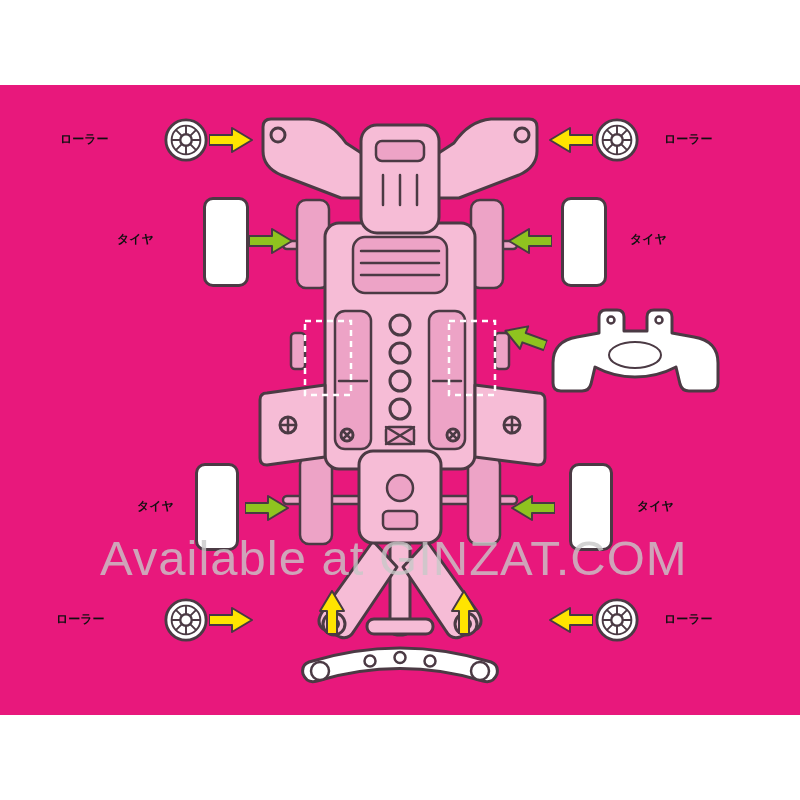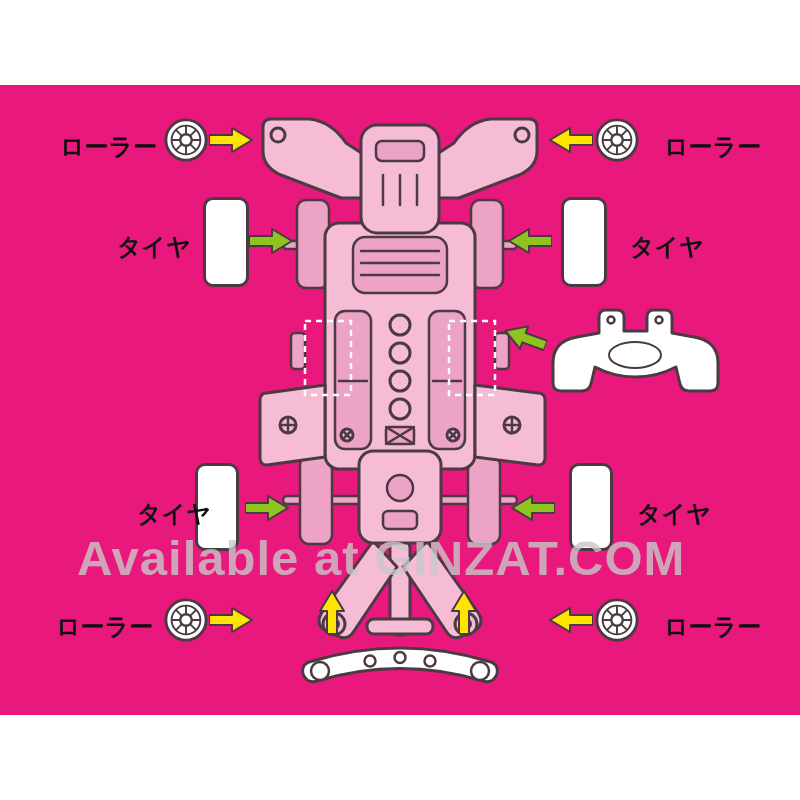--- a/index.html
+++ b/index.html
@@ -12,35 +12,35 @@
     --chassis-line:#4b3a44;
     --part-fill:#ffffff;
     --label-color:#101010;
     --watermark-color:rgba(200,200,200,0.8);
   }
   *{box-sizing:border-box}
   body{margin:0;background:#fff}
   .canvas{position:relative;width:800px;height:800px;background:#fff;overflow:hidden;
           font-family:"Liberation Sans","DejaVu Sans",sans-serif}
   .panel{position:absolute;left:0;top:85px;width:800px;height:630px;background:var(--panel-pink)}
-  .jp-label{position:absolute;font-size:24px;font-weight:700;color:var(--label-color);
+  .jp-label{position:absolute;font-size:12px;font-weight:700;color:var(--label-color);
             white-space:nowrap;z-index:6}
   .tire{position:absolute;background:var(--part-fill);border:3px solid var(--chassis-line);
         border-radius:10px;z-index:4}
   .arrow{position:absolute;width:44px;height:28px;z-index:7}
   .arrow polygon{stroke-width:2;stroke-linejoin:round}
   .arrow-y polygon{fill:var(--arrow-yellow);stroke:var(--arrow-outline)}
   .arrow-g polygon{fill:var(--arrow-green);stroke:var(--arrow-outline)}
   .flip{transform:scaleX(-1)}
   .up{transform:rotate(-90deg)}
   .ang{transform:rotate(200deg)}
   .roller{position:absolute;width:46px;height:46px;z-index:5}
   .part-svg{position:absolute;z-index:3}
   .chassis-svg{position:absolute;left:255px;top:105px;width:295px;height:545px;z-index:2}
-  .watermark{position:absolute;left:77px;top:530px;font-size:49px;font-weight:700;
+  .watermark{position:absolute;left:100px;top:530px;font-size:49px;font-weight:400;
              color:var(--watermark-color);white-space:nowrap;z-index:20;letter-spacing:1px}
   
   .cf{fill:var(--chassis-fill);stroke:var(--chassis-line);stroke-width:3;stroke-linejoin:round}
   .cs{fill:var(--chassis-shade);stroke:var(--chassis-line);stroke-width:2.5;stroke-linejoin:round}
   .cl{fill:none;stroke:var(--chassis-line);stroke-width:2.5;stroke-linecap:round}
   .wf{fill:var(--part-fill);stroke:var(--chassis-line);stroke-width:3;stroke-linejoin:round}
   .dash{fill:none;stroke:#fff;stroke-width:2.5;stroke-dasharray:6 5}
   .rw{fill:#fff;stroke:var(--chassis-line);stroke-width:3}
   .rr{fill:none;stroke:var(--chassis-line);stroke-width:2}
   .rs{fill:none;stroke:var(--chassis-line);stroke-width:2}

